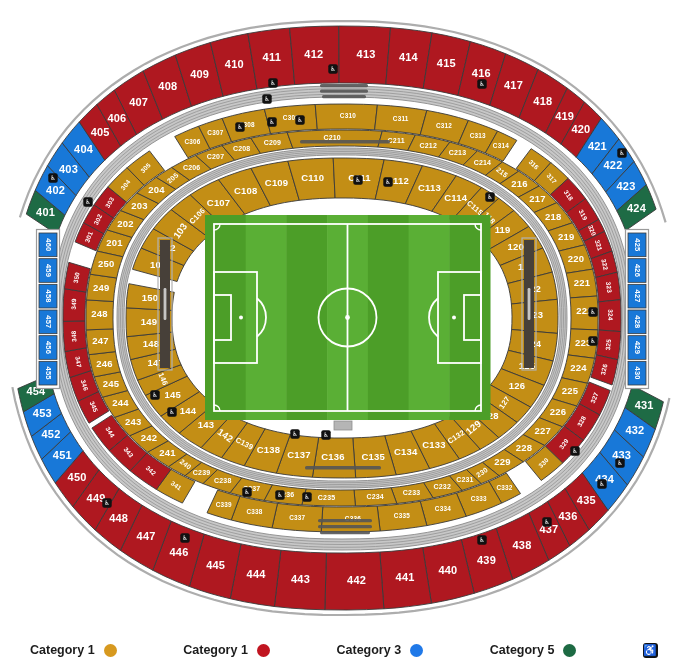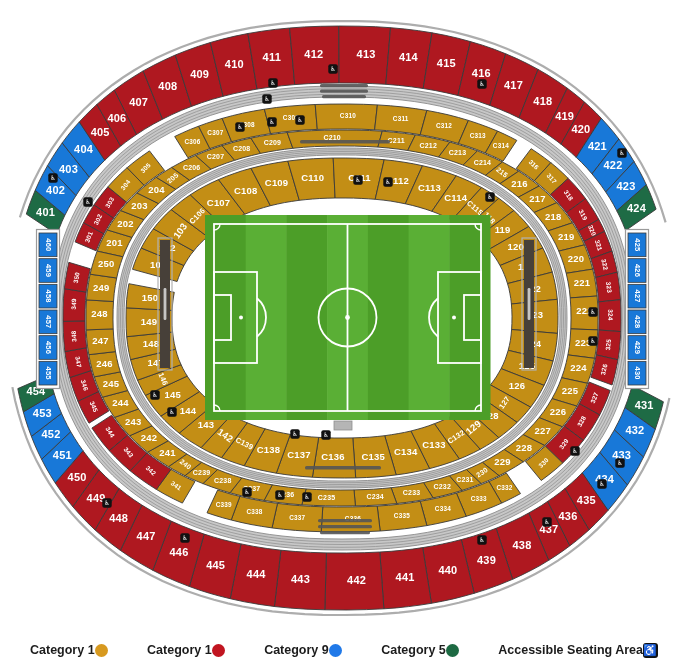--- a/index.html
+++ b/index.html
@@ -4,21 +4,21 @@
 <style>
   html,body{margin:0;padding:0;background:#fff;}
   .stage{position:relative;width:684px;height:666px;background:#fff;
          font-family:"Liberation Sans",sans-serif;overflow:hidden;}
   #bowl{position:absolute;left:0;top:0;}
   .sec-label{fill:#fff;font-weight:bold;letter-spacing:.2px;
              font-family:"Liberation Sans",sans-serif;}
   .legend{position:absolute;left:0;right:0;top:637px;height:26px;
           display:flex;align-items:center;justify-content:space-between;
           padding:0 26px 0 30px;}
-  .legend-item{display:flex;align-items:center;
+  .legend-item{display:flex;align-items:center;gap:9px;
                font-size:12.5px;font-weight:bold;color:#1c1c1c;}
   .legend-dot{width:13px;height:13px;border-radius:50%;display:inline-block;}
   .legend-wc{width:15px;height:15px;border-radius:3px;background:#111;
              color:#fff;font-size:11px;line-height:15px;text-align:center;
              display:inline-block;}
 </style>
 </head>
 <body>
 
 <div class="stage">
@@ -614,25 +614,24 @@
   <div class="legend">
     <div class="legend-item">
       <span>Category 1</span>
       <span class="legend-dot" style="background: rgb(215, 153, 31);"></span>
     </div>
     <div class="legend-item">
       <span>Category 1</span>
       <span class="legend-dot" style="background: rgb(193, 21, 32);"></span>
     </div>
     <div class="legend-item">
-      <span>Category 9</span>
+      <span>Category 3</span>
       <span class="legend-dot" style="background: rgb(32, 121, 232);"></span>
     </div>
     <div class="legend-item">
       <span>Category 5</span>
       <span class="legend-dot" style="background: rgb(29, 106, 67);"></span>
     </div>
     <div class="legend-item">
-      <span>Accessible Seating Area</span>
       <span class="legend-wc">♿</span>
     </div>
   </div>
 </div>
 
 </body></html>

